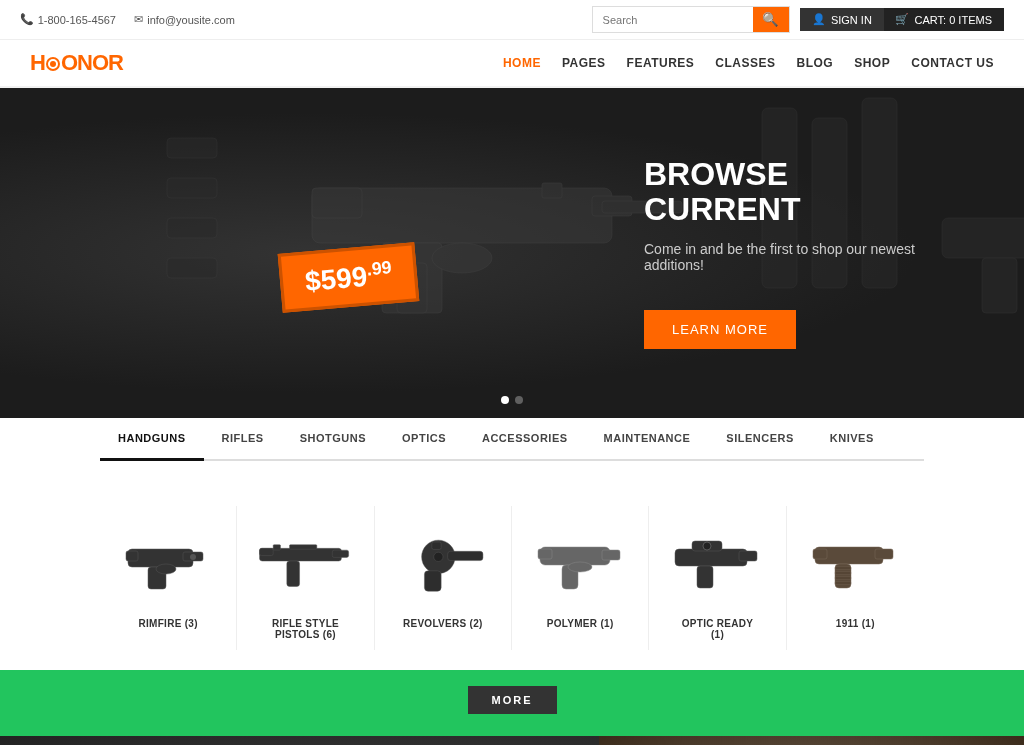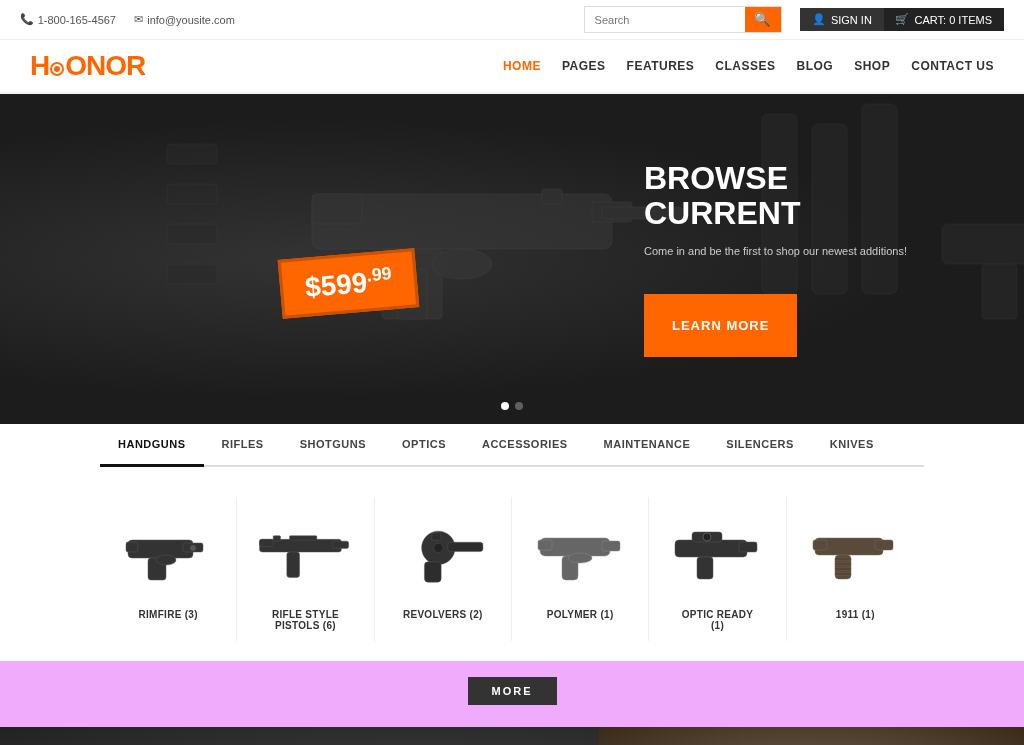--- a/index.html
+++ b/index.html
@@ -9,38 +9,38 @@
     .top-bar {
       background: #fff;
       display: flex;
       align-items: center;
       justify-content: space-between;
       padding: 6px 20px;
       border-bottom: 1px solid #eee;
     }
     .top-bar-left { display: flex; align-items: center; gap: 18px; color: #555; font-size: 11px; }
     .top-bar-left span { display: flex; align-items: center; gap: 4px; }
-    .top-bar-right { display: flex; align-items: center; gap: 8px; }
+    .top-bar-right { display: flex; align-items: center; gap: 0; }
     .search-bar { display: flex; align-items: center; border: 1px solid #ddd; }
     .search-bar input { border: none; outline: none; padding: 4px 10px; font-size: 11px; width: 160px; }
     .search-bar button { background: #f60; border: none; color: #fff; padding: 5px 10px; cursor: pointer; }
     .top-actions { display: flex; align-items: center; gap: 0; margin-left: 10px; }
     .top-btn { background: #333; color: #fff; border: none; padding: 5px 12px; font-size: 11px; cursor: pointer; display: flex; align-items: center; gap: 5px; }
     .top-btn.cart { background: #222; }
 
     
     .header {
       background: #fff;
       display: flex;
       align-items: center;
       justify-content: space-between;
       padding: 10px 30px;
       border-bottom: 2px solid #f2f2f2;
     }
-    .logo { font-size: 28px; font-weight: 900; color: #111; letter-spacing: -1px; }
+    .logo { font-size: 22px; font-weight: 900; color: #111; letter-spacing: -1px; }
     .logo span { color: #f60; }
     .logo .target { display: inline-block; width: 14px; height: 14px; border-radius: 50%; border: 2px solid #f60; position: relative; top: 1px; margin: 0 1px; }
     .logo .target::after { content: ''; position: absolute; width: 6px; height: 6px; background: #f60; border-radius: 50%; top: 50%; left: 50%; transform: translate(-50%,-50%); }
     nav { display: flex; align-items: center; gap: 21px; }
     nav a { text-decoration: none; color: #333; font-size: 12px; font-weight: 600; letter-spacing: 0.5px; text-transform: uppercase; }
     nav a.active { color: #f60; }
 
     
     .hero {
       position: relative;
@@ -75,43 +75,43 @@
     .price-tag .cents { font-size: 18px; vertical-align: super; }
     
     .hero-text {
       position: relative;
       z-index: 2;
       color: #fff;
       text-align: left;
       max-width: 300px;
     }
     .hero-text h1 { font-size: 32px; font-weight: 900; line-height: 1.1; margin-bottom: 14px; text-transform: uppercase; }
-    .hero-text p { font-size: 11px; color: #ccc; margin-bottom: 37px; }
-    .btn-learn { background: #f60; color: #fff; border: none; padding: 24px 28px; font-size: 13px; font-weight: 700; text-transform: uppercase; cursor: pointer; letter-spacing: 1px; }
+    .hero-text p { font-size: 14px; color: #ccc; margin-bottom: 37px; }
+    .btn-learn { background: #f60; color: #fff; border: none; padding: 12px 28px; font-size: 13px; font-weight: 400; text-transform: uppercase; cursor: pointer; letter-spacing: 1px; }
     
     .hero-dots { position: absolute; bottom: 14px; left: 50%; transform: translateX(-50%); display: flex; gap: 6px; }
     .dot { width: 8px; height: 8px; border-radius: 50%; background: rgba(255,255,255,0.3); }
     .dot.active { background: #fff; }
 
     
     .product-section { background: #fff; padding: 0 100px 0 100px; }
     
-    .cat-tabs { display: flex; border-bottom: 2px solid #ddd; margin-bottom: 0; }
+    .cat-tabs { display: flex; border-bottom: 2px solid #ddd; margin-bottom: 15px; }
     .cat-tab { padding: 14px 18px; font-size: 11px; font-weight: 700; text-transform: uppercase; color: #444; cursor: pointer; border-bottom: 3px solid transparent; margin-bottom: -2px; letter-spacing: 0.5px; }
     .cat-tab.active { color: #111; border-bottom: 3px solid #111; }
 
     
     .products-grid { display: grid; grid-template-columns: repeat(6, 1fr); gap: 0; padding: 30px 0 20px 0; }
     .product-card { text-align: center; padding: 10px 8px; border-right: 1px solid #eee; }
     .product-card:last-child { border-right: none; }
     .product-img { width: 100%; height: 90px; display: flex; align-items: center; justify-content: center; margin-bottom: 12px; }
     .product-name { font-size: 10px; font-weight: 700; text-transform: uppercase; color: #333; letter-spacing: 0.3px; margin-top: 8px; }
 
     
-    .more-btn-wrap { text-align: center; padding: 16px 0 22px 0; background: #f0abfc; }
+    .more-btn-wrap { text-align: center; padding: 16px 0 22px 0; background: #22c55e; }
     .more-btn { background: #333; color: #fff; border: none; padding: 8px 24px; font-size: 11px; font-weight: 700; letter-spacing: 2px; text-transform: uppercase; cursor: pointer; }
 
     
     .promo-row { display: flex; height: 170px; }
     .promo-left {
       flex: 1.4;
       background: linear-gradient(rgba(0,0,0,0.55), rgba(0,0,0,0.55)), #333;
       position: relative;
       padding: 30px 30px;
       display: flex;

